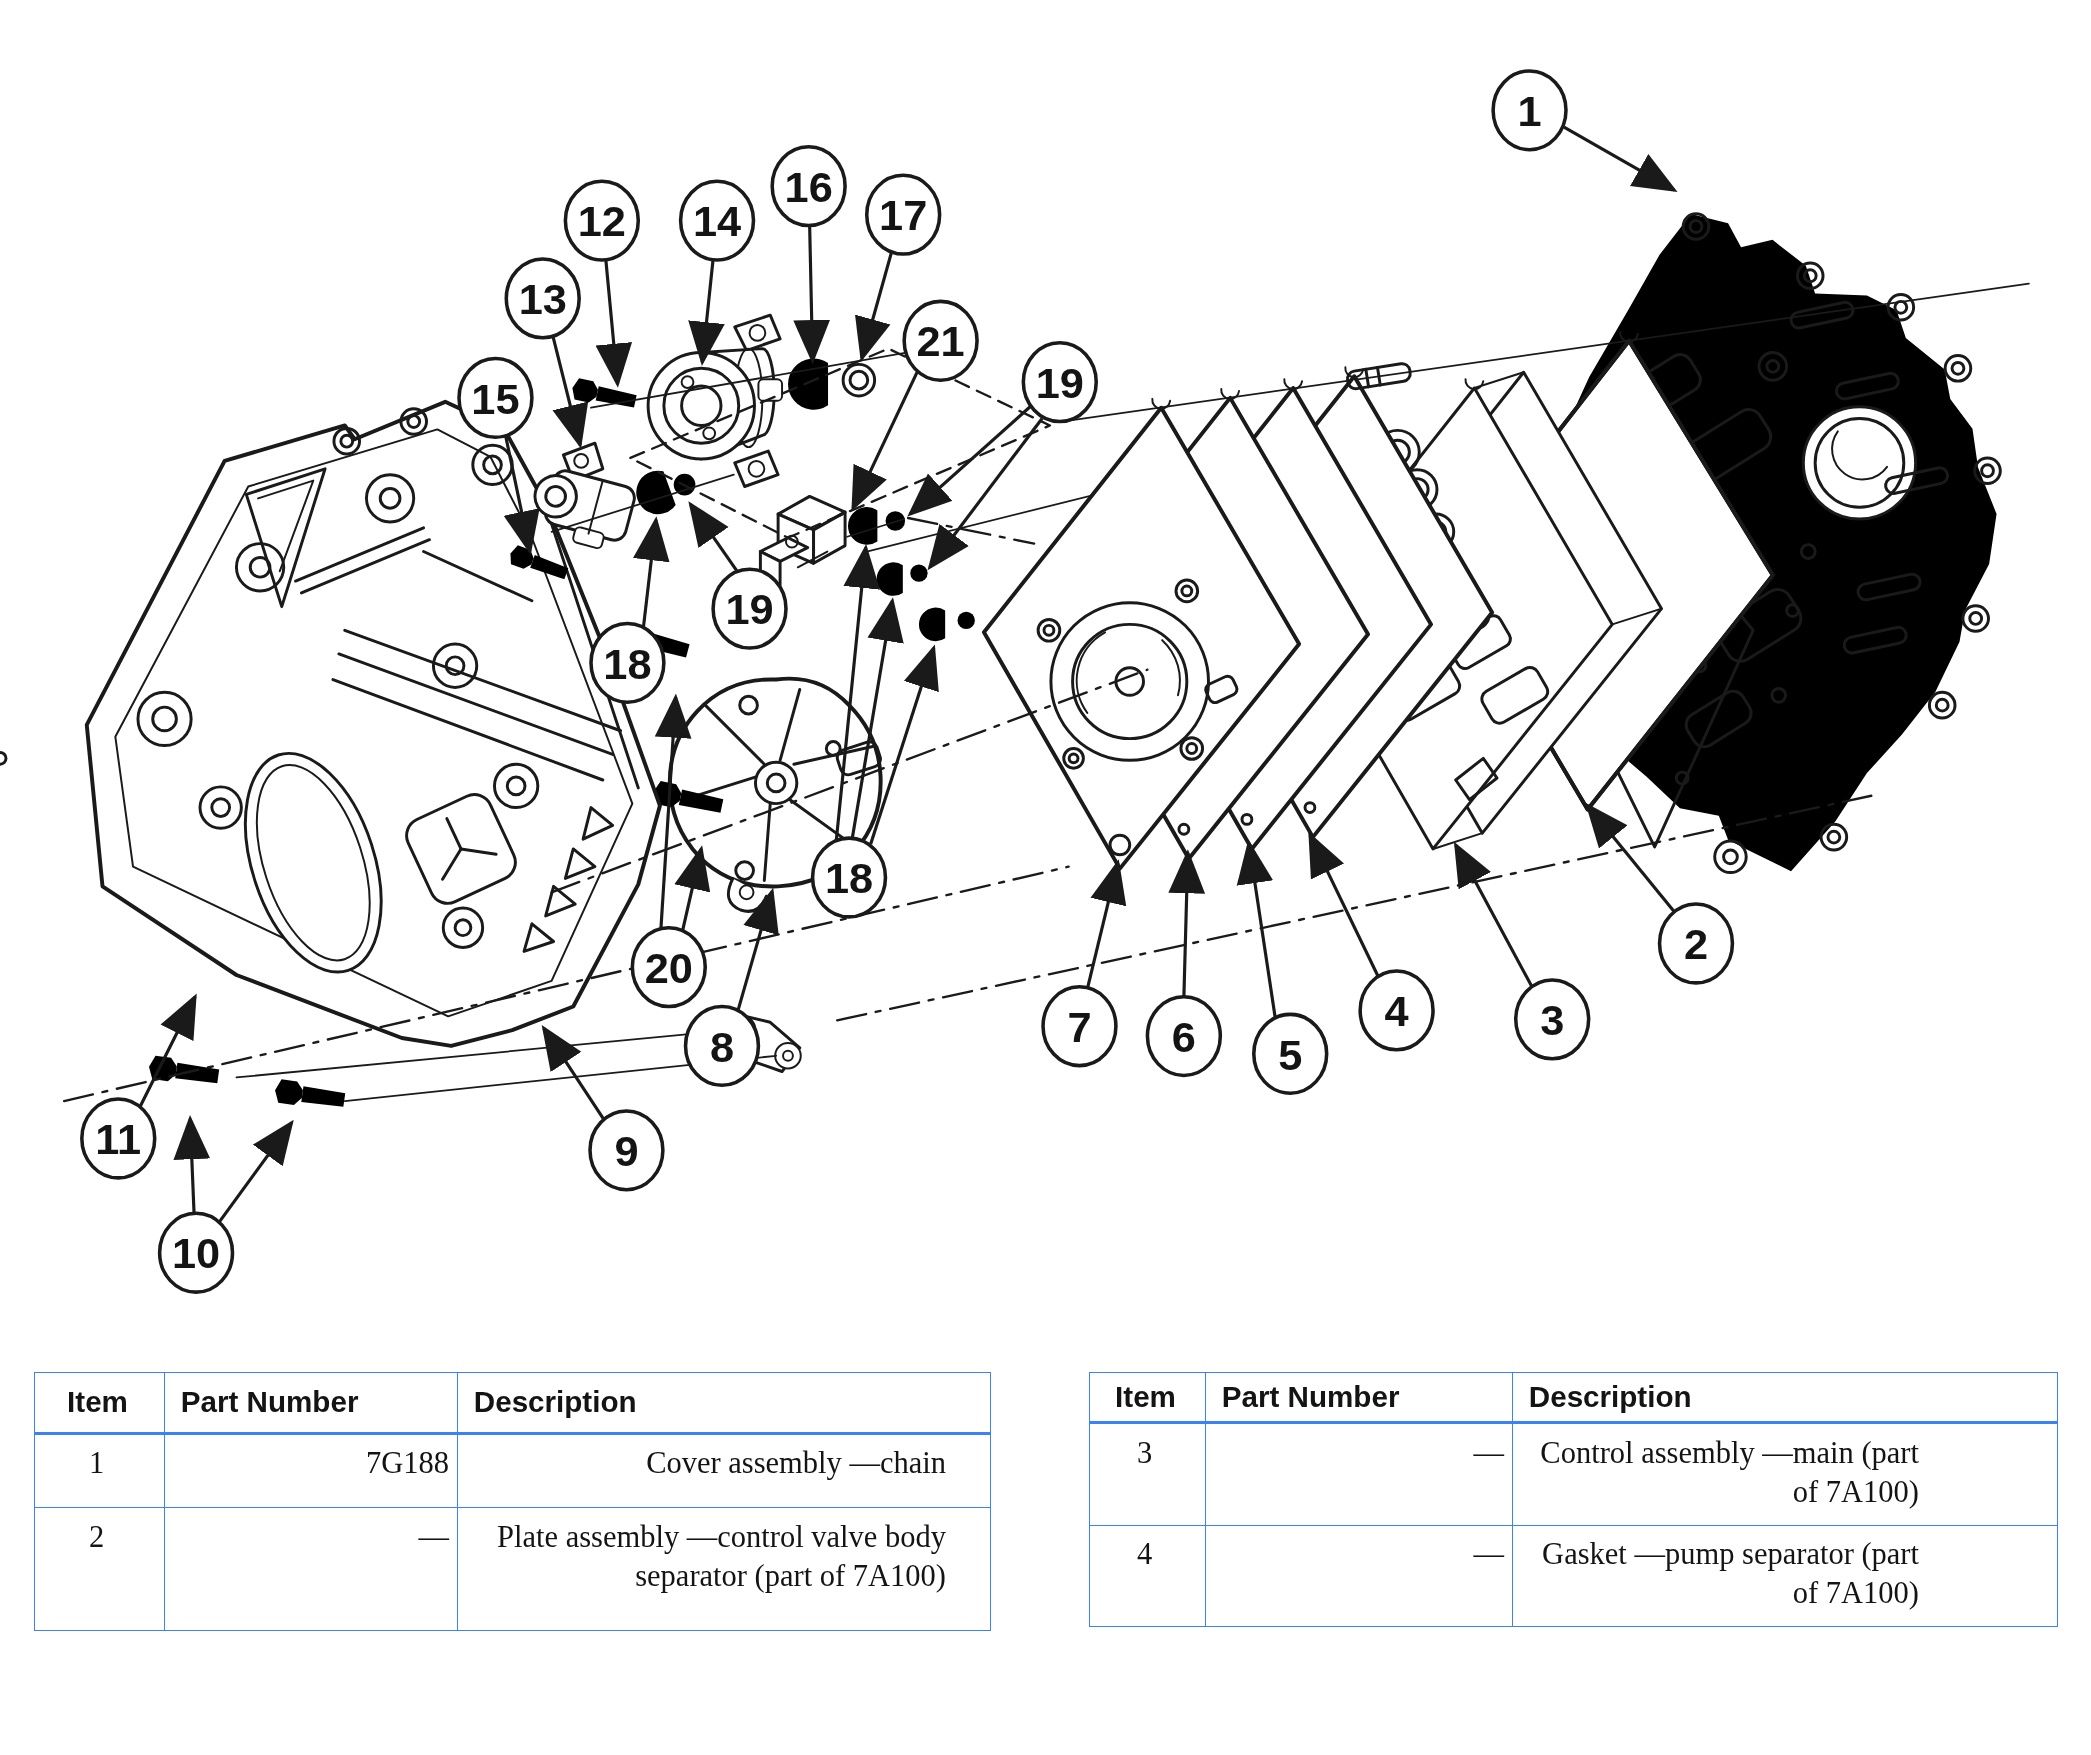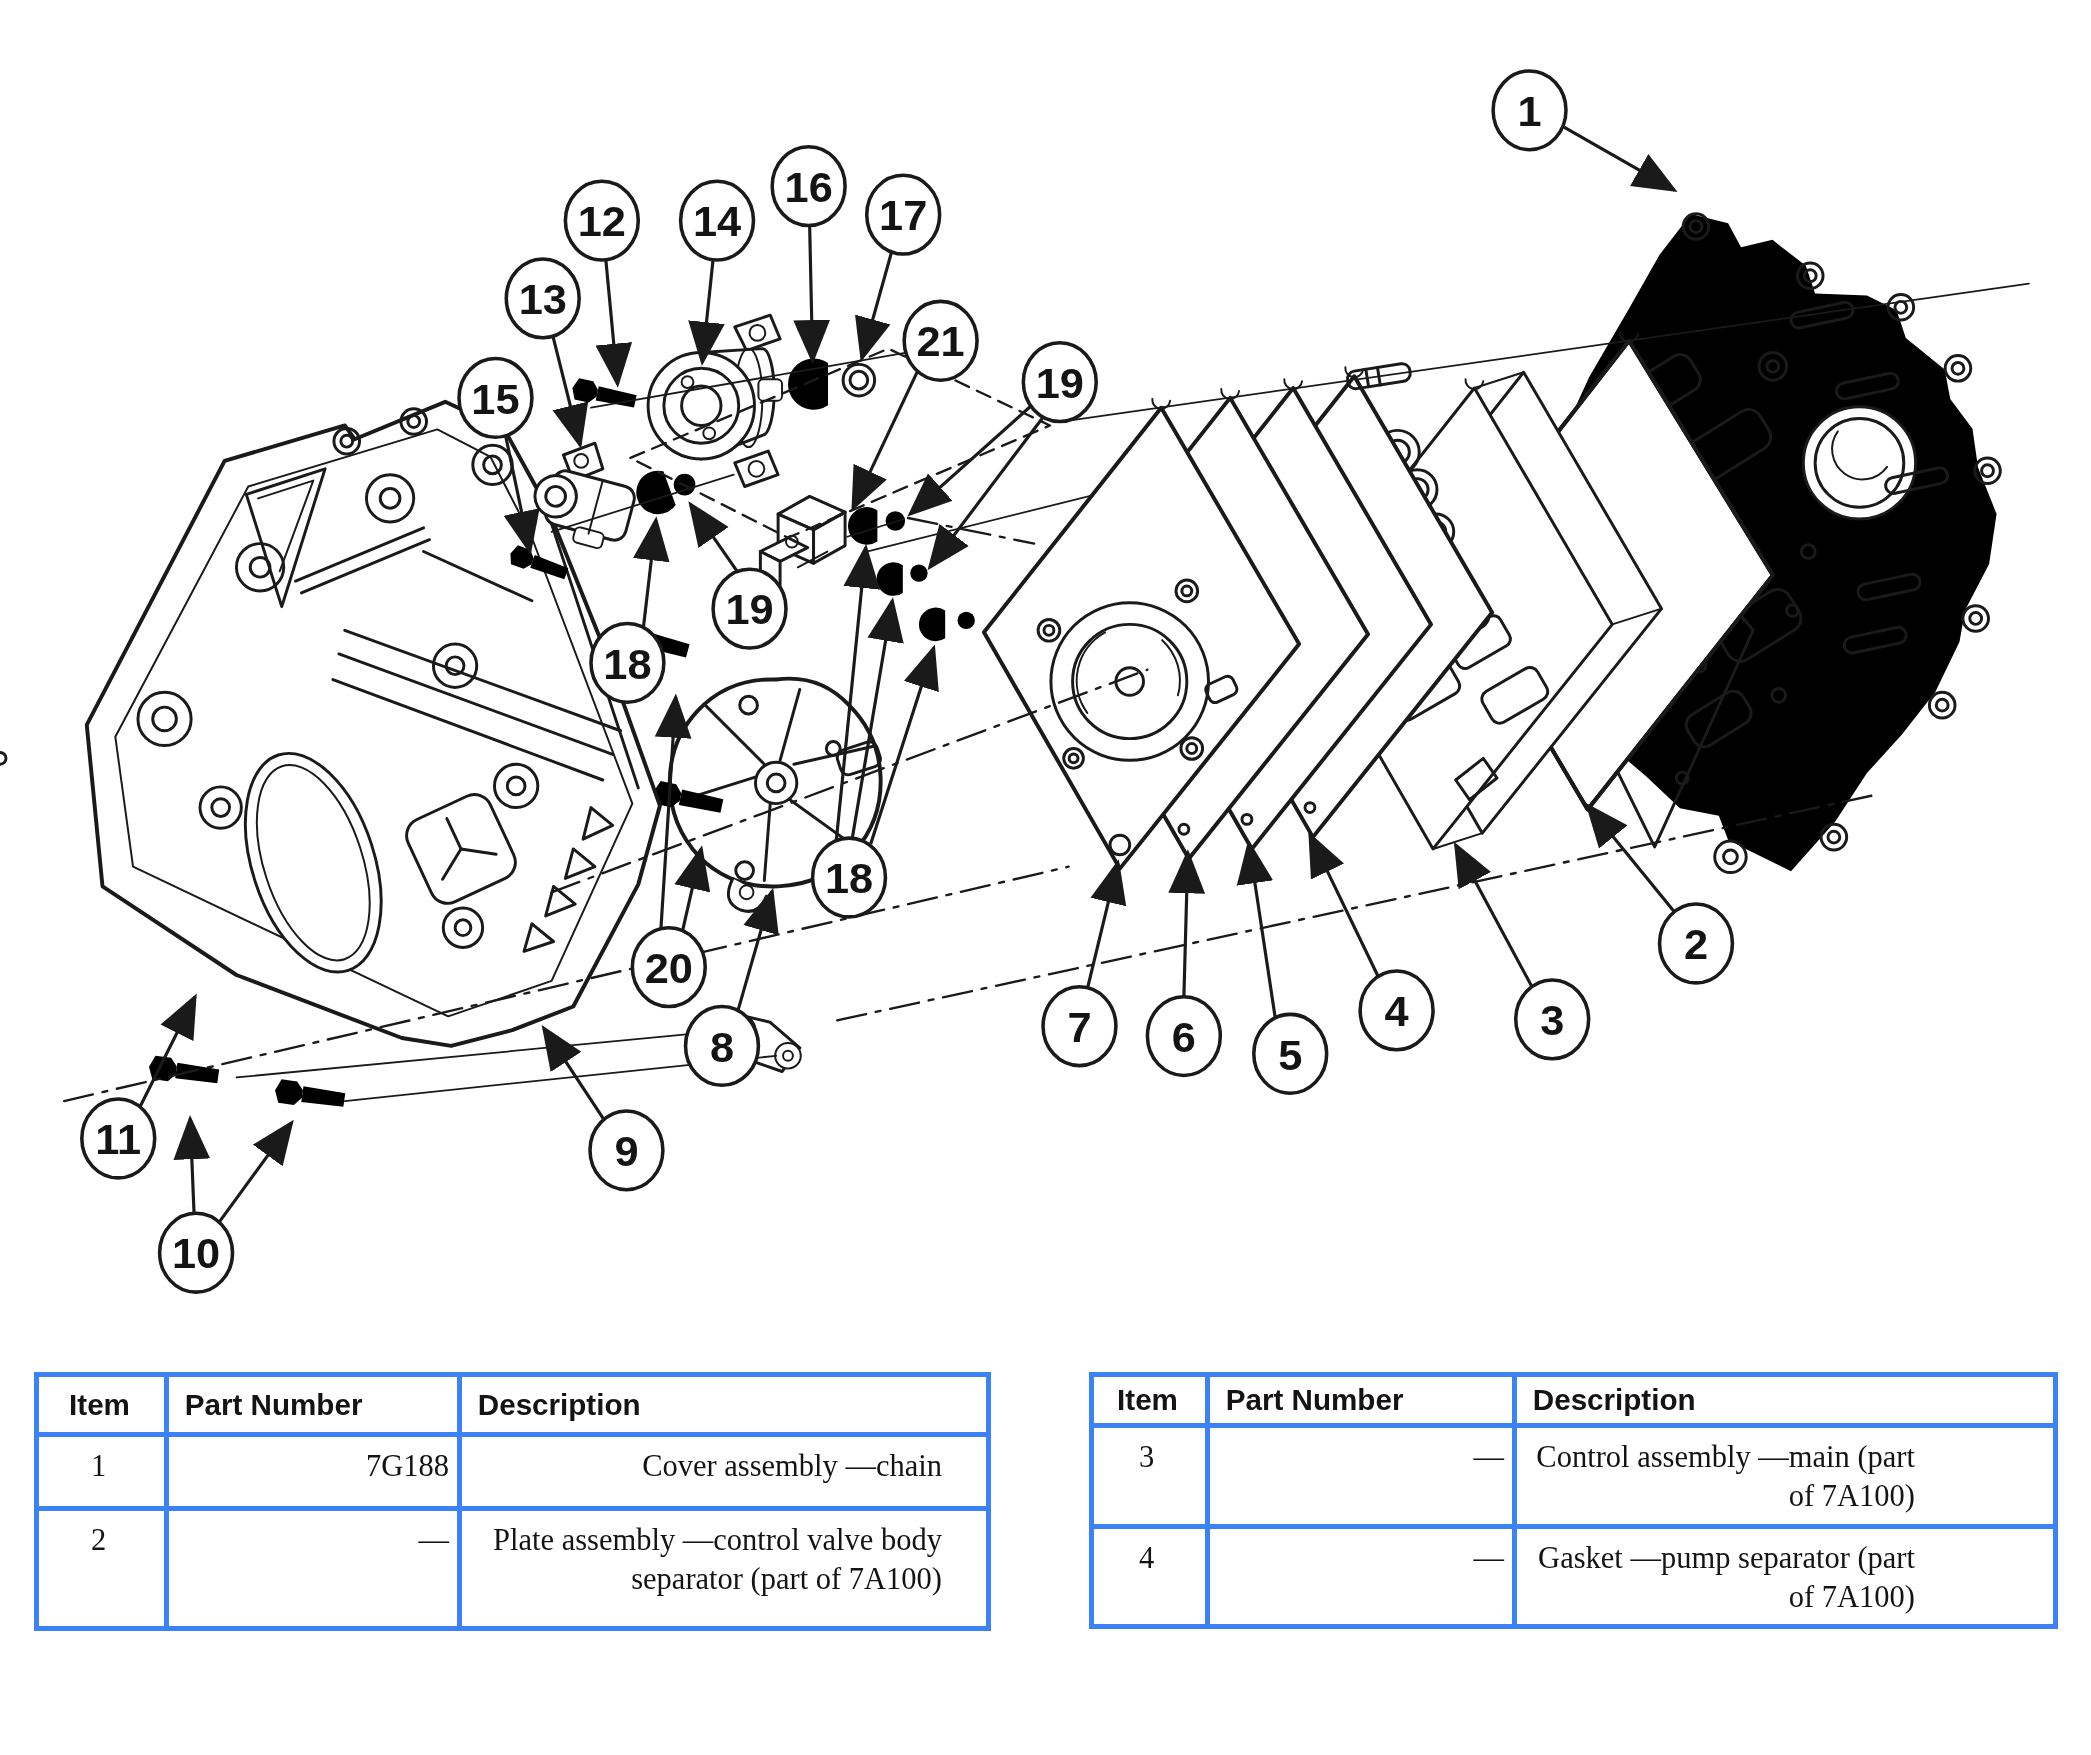--- a/index.html
+++ b/index.html
@@ -15,21 +15,21 @@
   .s .dd{stroke-dasharray:30 10 5 10;stroke-width:2.4;}
   .s .ds{stroke-dasharray:15 9;stroke-width:2.4;}
   .s .thick{stroke-width:4;}
   #callout-layer line{stroke:#1a1a1a;stroke-width:3.2;}
   #callout-layer ellipse{fill:#ffffff;stroke:#1a1a1a;stroke-width:3.6;}
   #callout-layer text{font:bold 44px "Liberation Sans",sans-serif;fill:#141414;
       text-anchor:middle;}
   
   table.parts{position:absolute;border-collapse:collapse;table-layout:fixed;
       background:#fff;}
-  table.parts th,table.parts td{border:5px solid #3b82f6;overflow:hidden;}
+  table.parts th,table.parts td{border:1px solid #3b82f6;overflow:hidden;}
   table.parts th{font:bold 29.6px "Liberation Sans",sans-serif;text-align:left;
       padding:5.9px 7.9px 5.9px 15.8px;border-bottom-width:3.9px;}
   table.parts th.c{text-align:center;padding-left:3.9px;}
   table.parts td{font:30.5px "Liberation Serif",serif;vertical-align:top;
       padding:9.9px 7.9px 7.9px 15.8px;line-height:1.28;text-align:right;}
   table.parts td.c{text-align:center;padding-left:2px;}
   #table-left{left:34px;top:1372px;width:957px;height:259px;}
   #table-right{left:1089px;top:1372px;width:969px;height:255px;}
   #table-left td.desc{padding-right:44px;}
   #table-right td.desc{padding-right:138px;}

